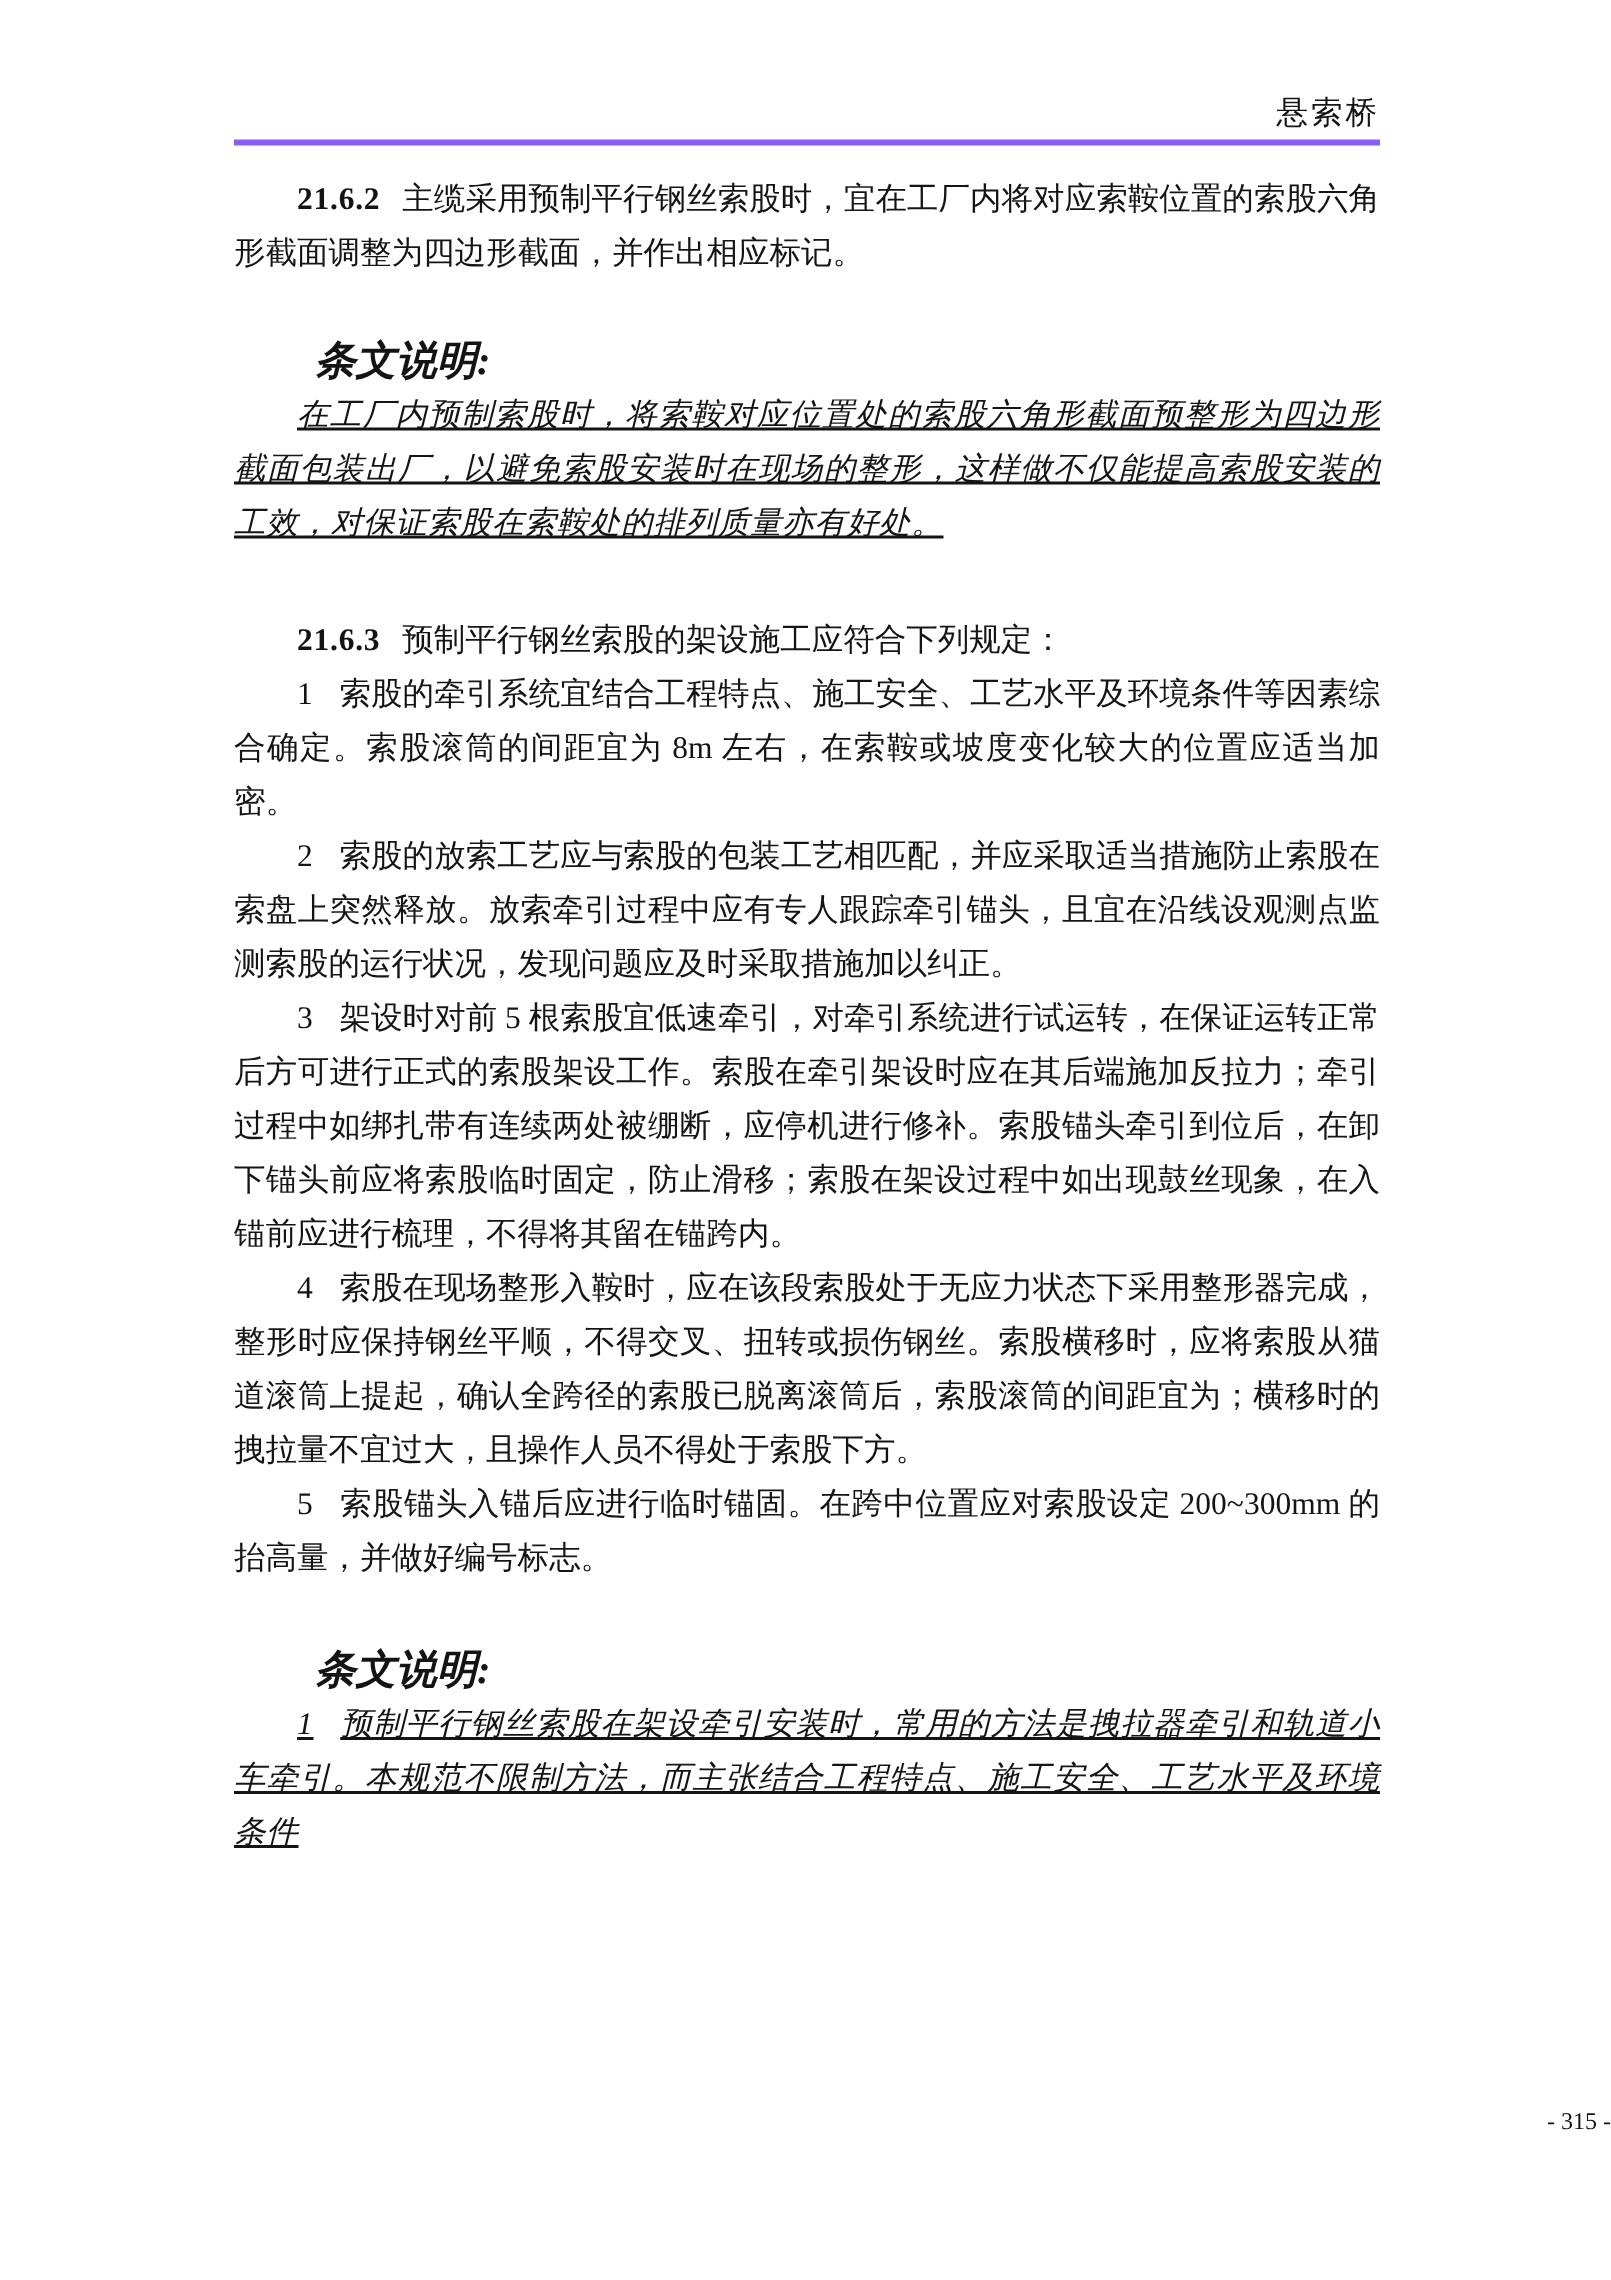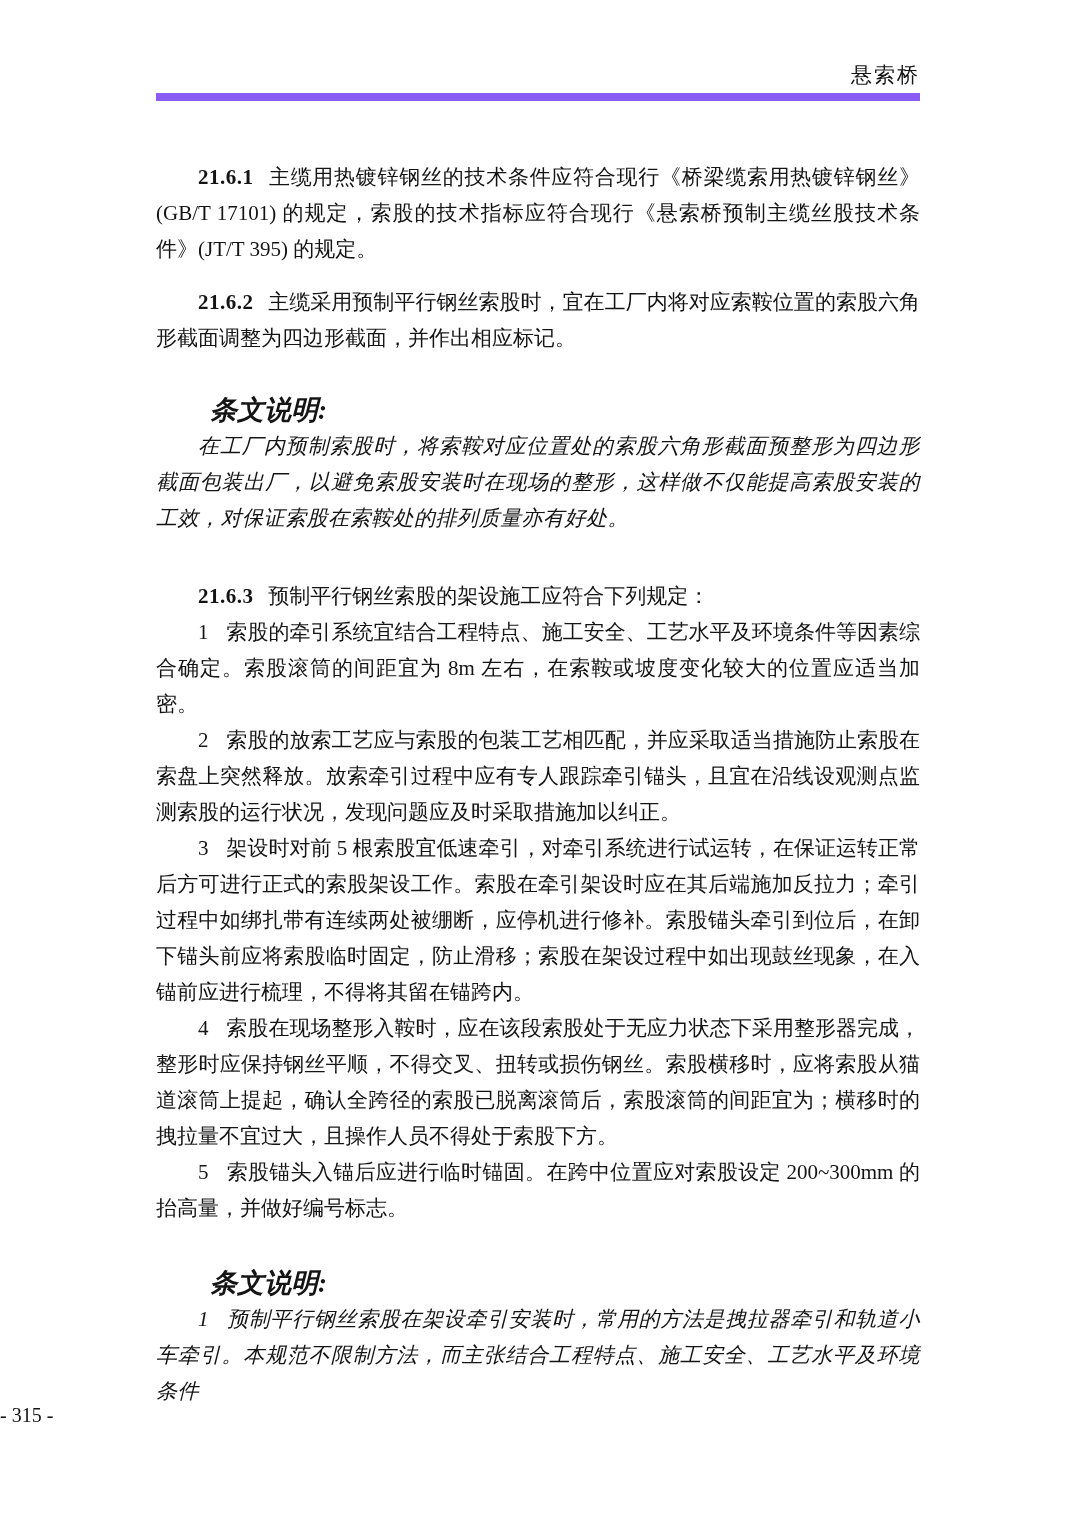--- a/index.html
+++ b/index.html
@@ -14,21 +14,21 @@
   .page {
     position: relative;
     width: 1074px; height: 1520px;
     background: #ffffff;
     overflow: hidden;
   }
   
   .header {
     margin: 0 154px 0 156px;
     padding-top: 62px;
-    border-bottom: 8px solid #8b5cf6;
+    border-bottom: 4px solid #8b5cf6;
     padding-bottom: 5px;
     text-align: right;
   }
   .header-title {
     font-size: 21px;
     line-height: 26px;
     letter-spacing: 2px;
   }
   
   .content {
@@ -56,43 +56,43 @@
     font-style: italic;
     text-indent: 0;
     line-height: 36px;
     font-size: 27px;
   }
   .commentary-label.first { margin-top: 36px; }
   .commentary-label.second { margin-top: 39px; }
   .commentary-text p {
     font-style: italic;
     letter-spacing: 0.5px;
+    text-decoration: underline;
   }
   
   .footer {
     position: absolute;
     left: 0; right: 0;
     top: 1400px;
-    text-align: left;
-    font-size: 20px;
+    text-align: right;
+    font-size: 16px;
     line-height: 30px;
   }
 </style>
 </head>
 <body>
 
 <div class="page">
 
   <div class="header">
     <span class="header-title">悬索桥</span>
   </div>
 
   <div class="content">
 
-    <p class="clause clause-1"><span class="clause-num">21.6.1</span><span>主缆用热镀锌钢丝的技术条件应符合现行《桥梁缆索用热镀锌钢丝》(GB/T 17101) 的规定，索股的技术指标应符合现行《悬索桥预制主缆丝股技术条件》(JT/T 395) 的规定。</span></p>
 
     <p class="clause clause-2"><span class="clause-num">21.6.2</span><span>主缆采用预制平行钢丝索股时，宜在工厂内将对应索鞍位置的索股六角形截面调整为四边形截面，并作出相应标记。</span></p>
 
     <p class="commentary-label first">条文说明:</p>
 
     <div class="commentary-text">
       <p>在工厂内预制索股时，将索鞍对应位置处的索股六角形截面预整形为四边形截面包装出厂，以避免索股安装时在现场的整形，这样做不仅能提高索股安装的工效，对保证索股在索鞍处的排列质量亦有好处。</p>
     </div>
 
     <p class="clause clause-3"><span class="clause-num">21.6.3</span><span>预制平行钢丝索股的架设施工应符合下列规定：</span></p>

